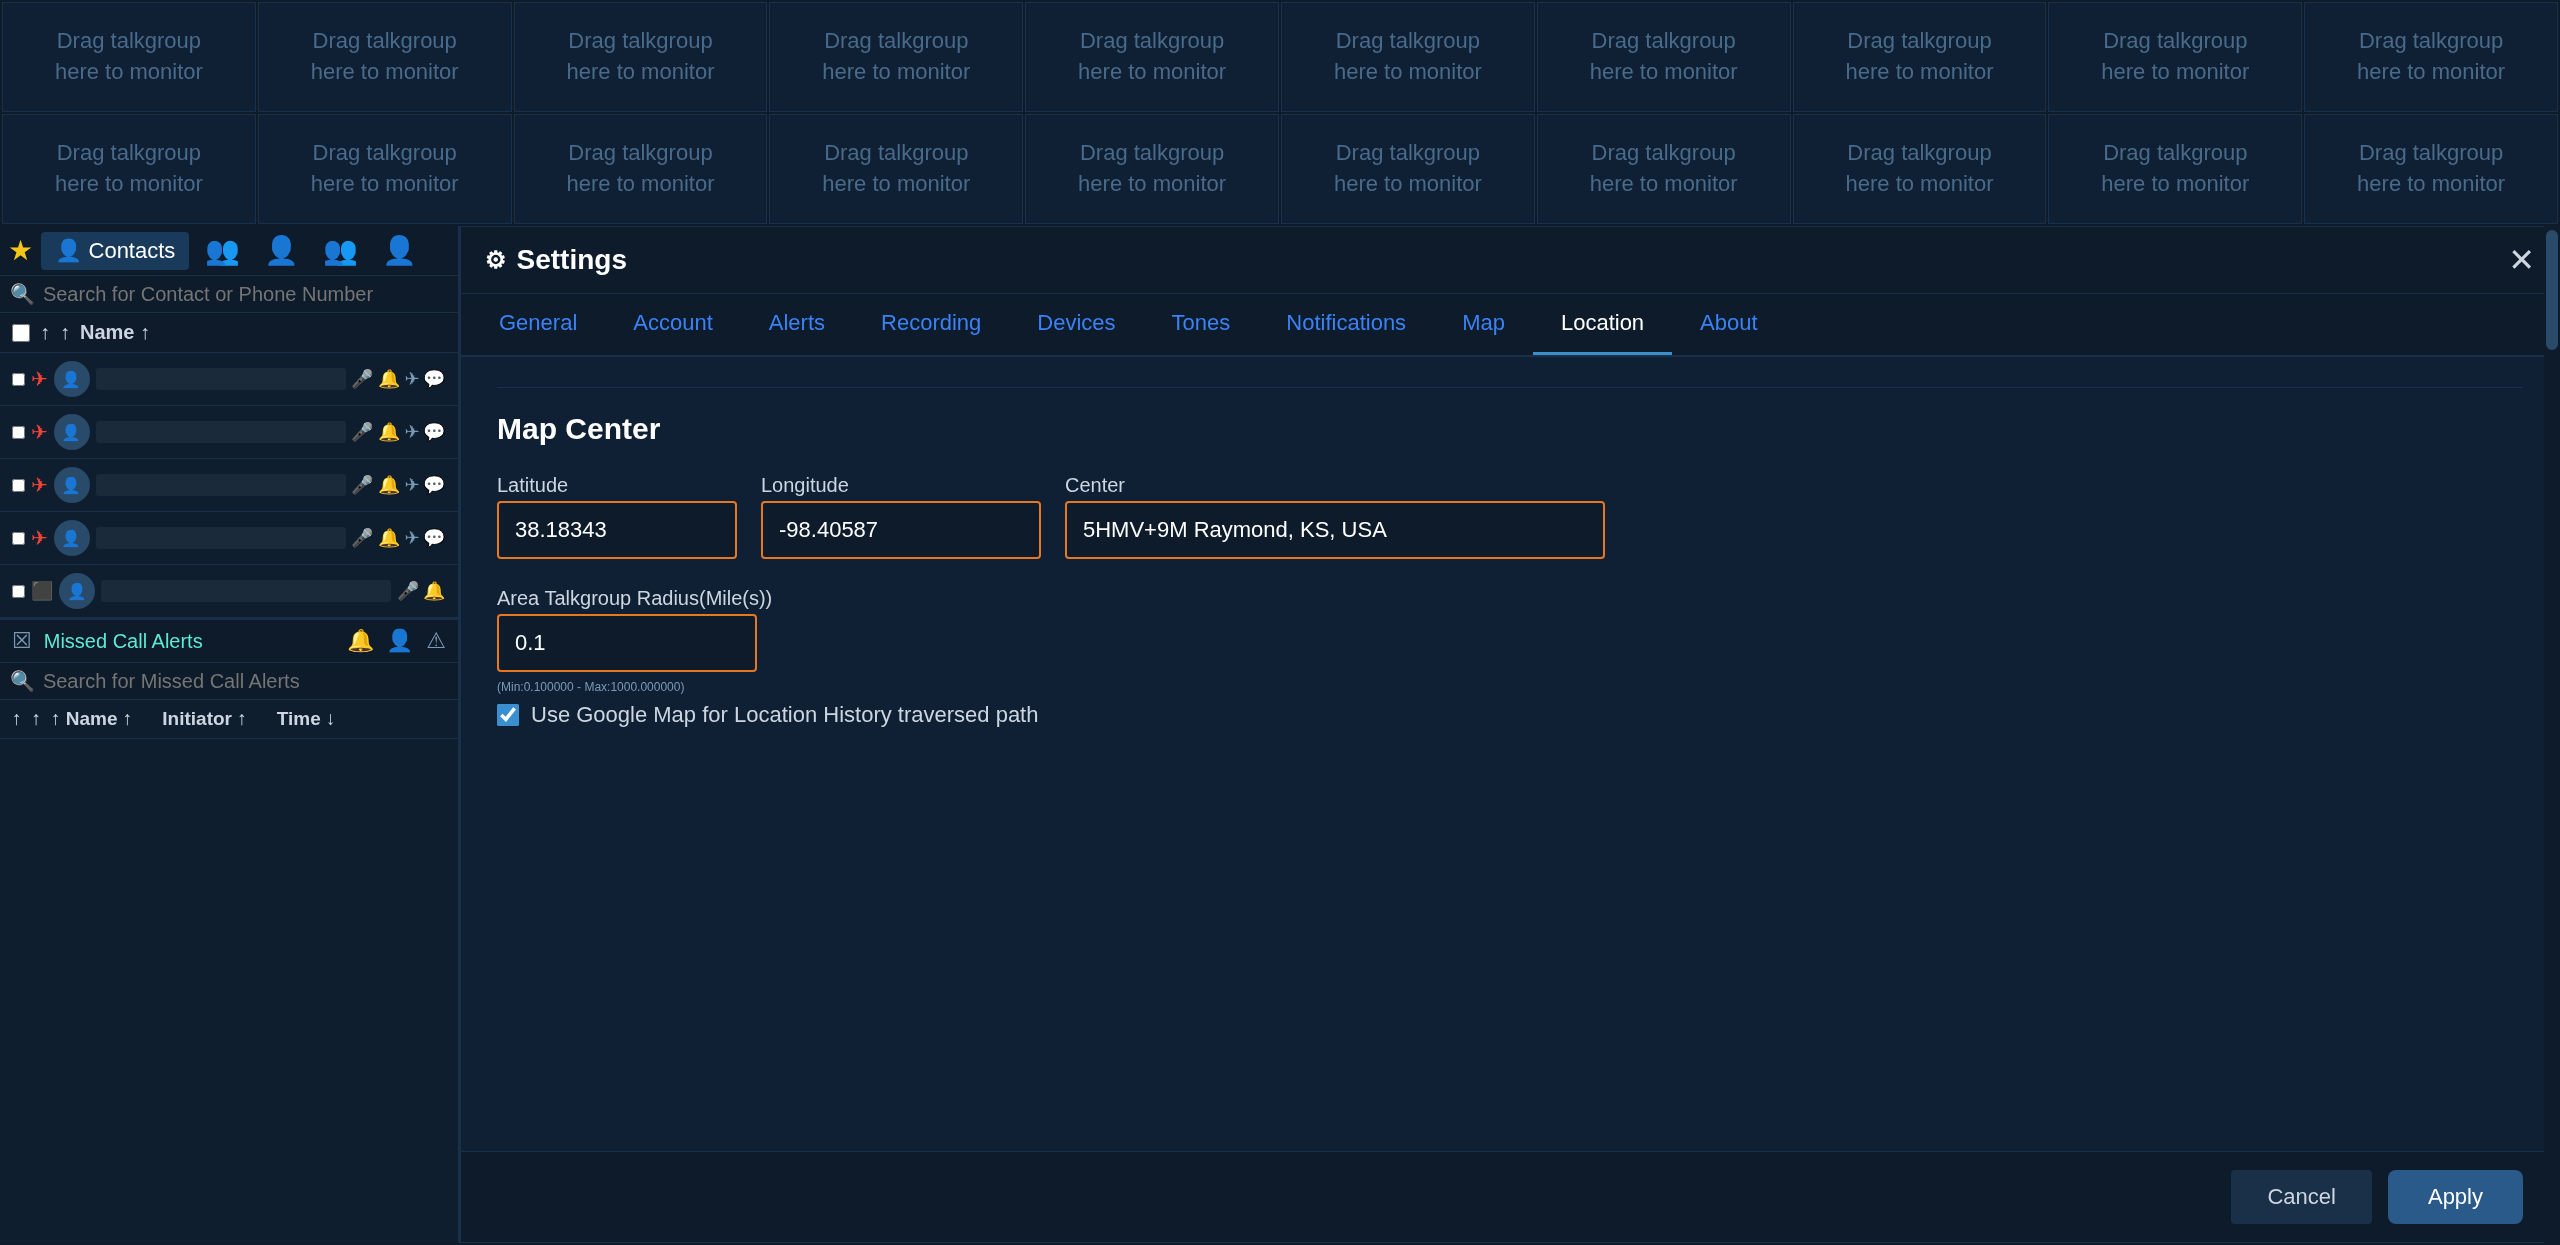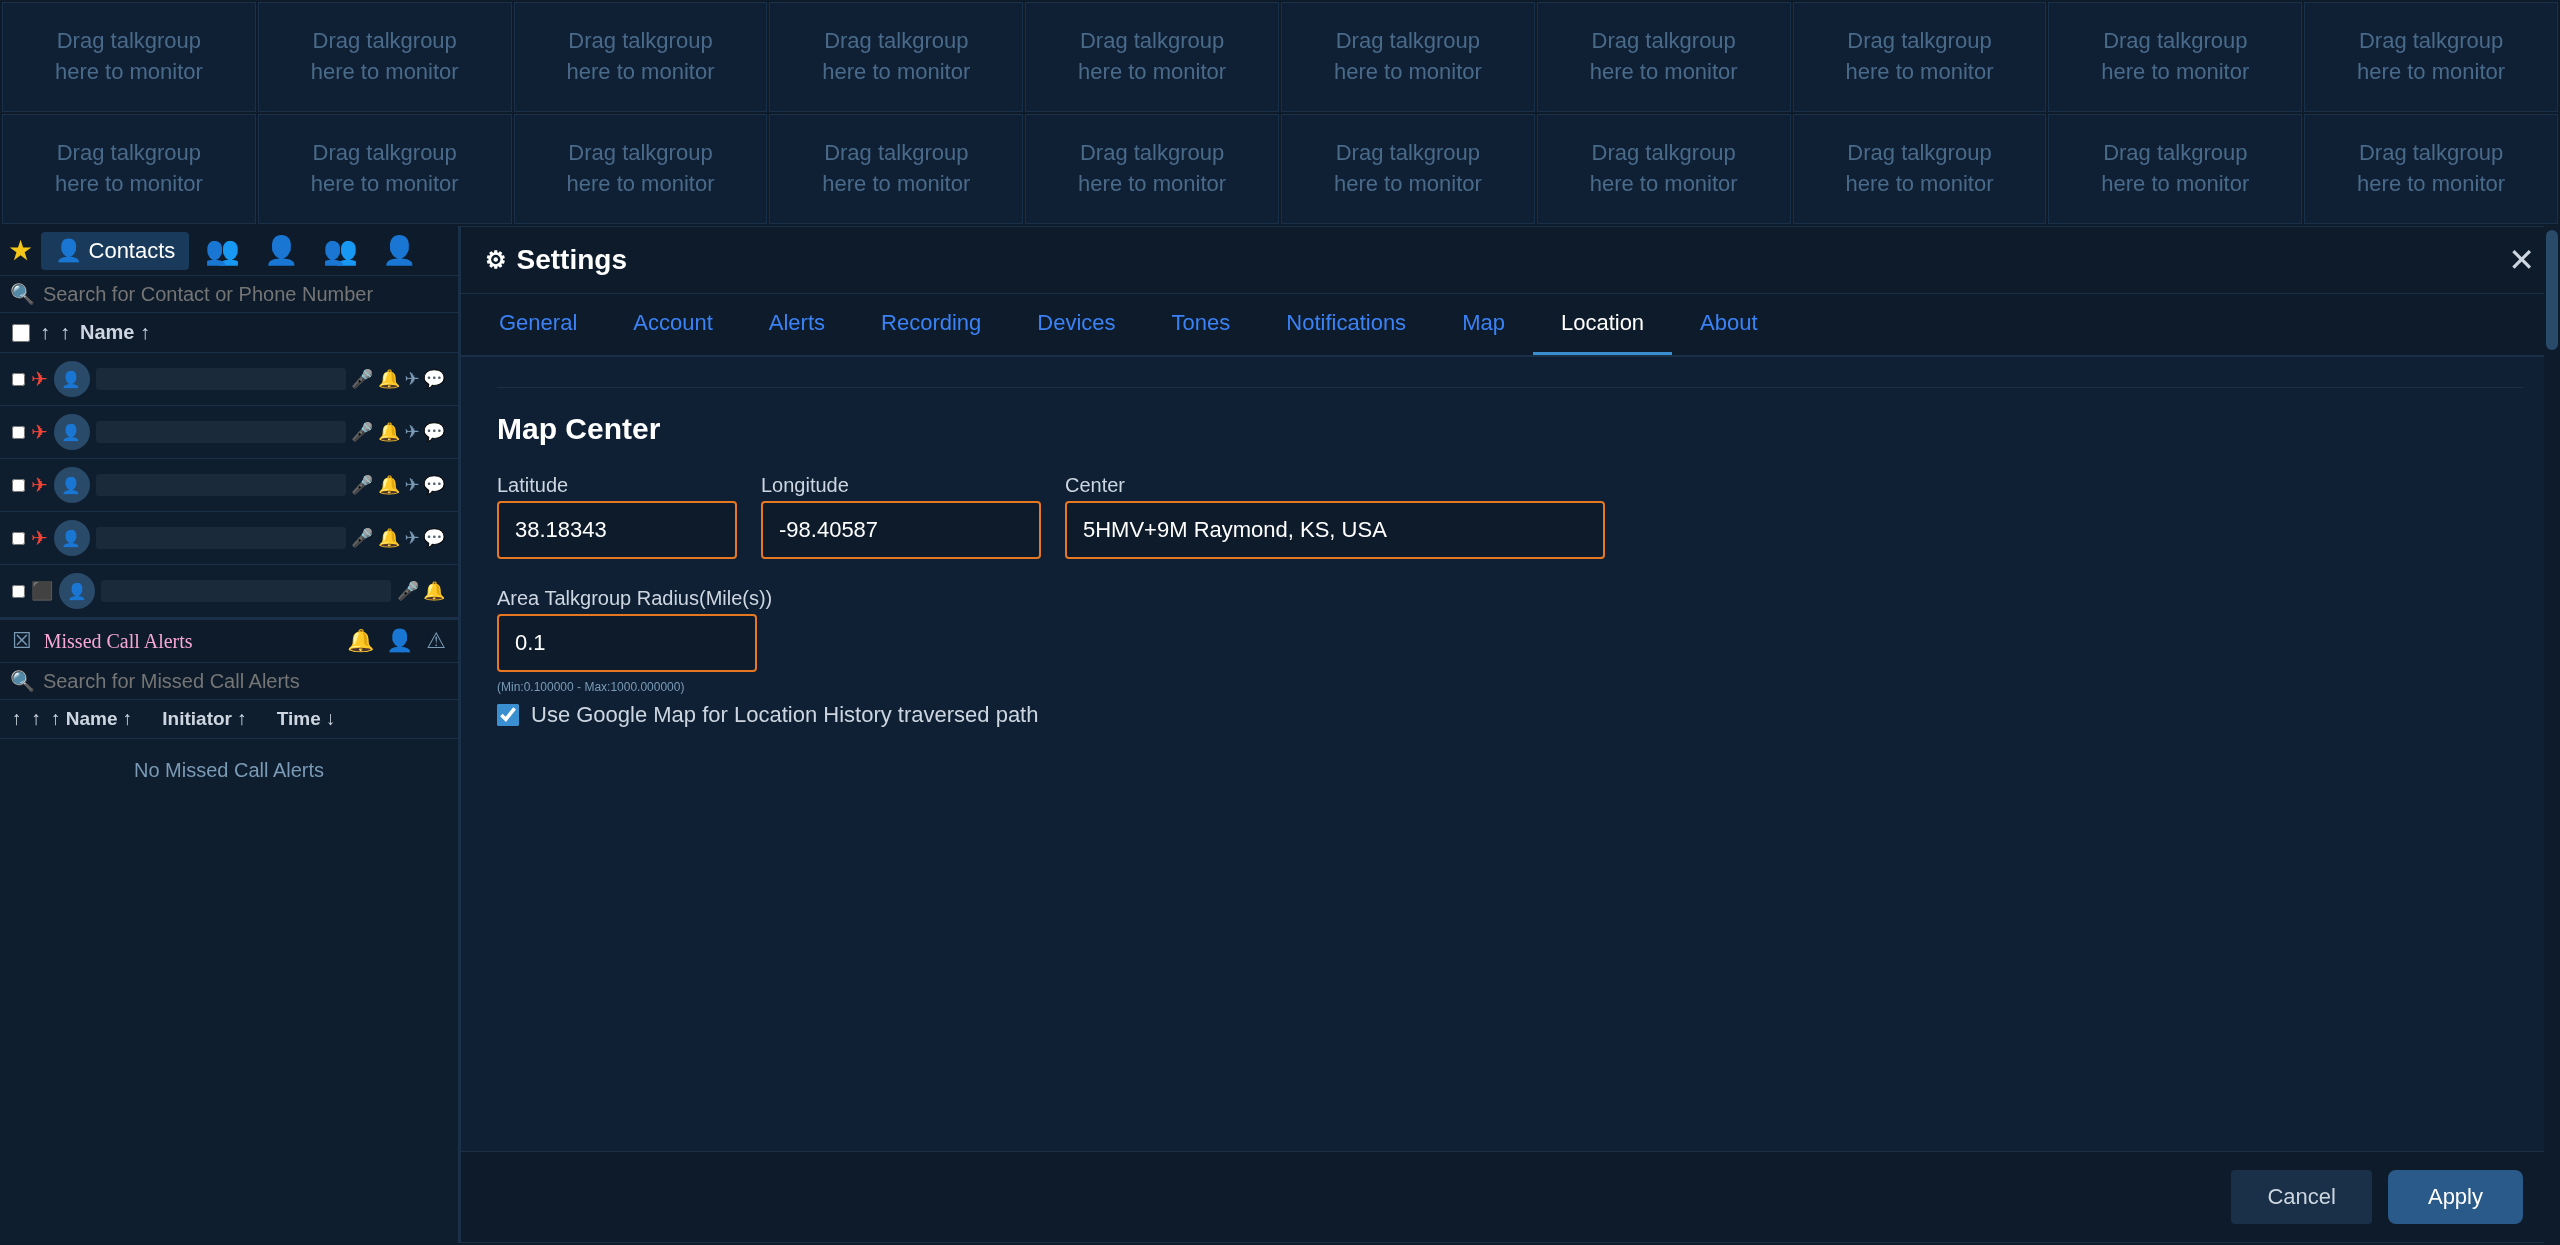--- a/index.html
+++ b/index.html
@@ -146,26 +146,25 @@
     .missed-call-bar {
       display: flex;
       align-items: center;
       background: #0d1b2a;
       border-top: 2px solid #1a3048;
       border-bottom: 1px solid #1a3048;
       padding: 8px 12px;
       gap: 12px;
     }
     .missed-call-bar .mca-label {
-      color: #f9a8d4;
+      color: #5eead4;
       font-size: 20px;
       display: flex;
       align-items: center;
       gap: 6px;
-      font-family: Liberation Serif, serif;
     }
     .mca-icons { display: flex; gap: 12px; margin-left: auto; color: #7a9ab5; font-size: 22px; }
 
     .mca-search {
       display: flex;
       align-items: center;
       background: #0d1b2a;
       border-bottom: 1px solid #1a3048;
       padding: 6px 10px;
       gap: 8px;
@@ -527,23 +526,20 @@
     </div>
 
     <div class="mca-table-header">
       <span style="cursor:pointer;">↑</span>
       <span style="cursor:pointer;">↑</span>
       <span style="cursor:pointer; font-weight:bold;">↑ Name ↑</span>
       <span style="cursor:pointer; margin-left: 20px; font-weight:bold;">Initiator ↑</span>
       <span style="cursor:pointer; margin-left: 20px; font-weight:bold;">Time ↓</span>
     </div>
 
-    <div class="mca-empty">
-      <span>No Missed Call Alerts</span>
-    </div>
 
   </div>
 
   <div class="settings-modal">
 
     <div class="settings-header">
       <div class="settings-title">
         <span class="gear-icon">⚙</span>
         <span>Settings</span>
       </div>

